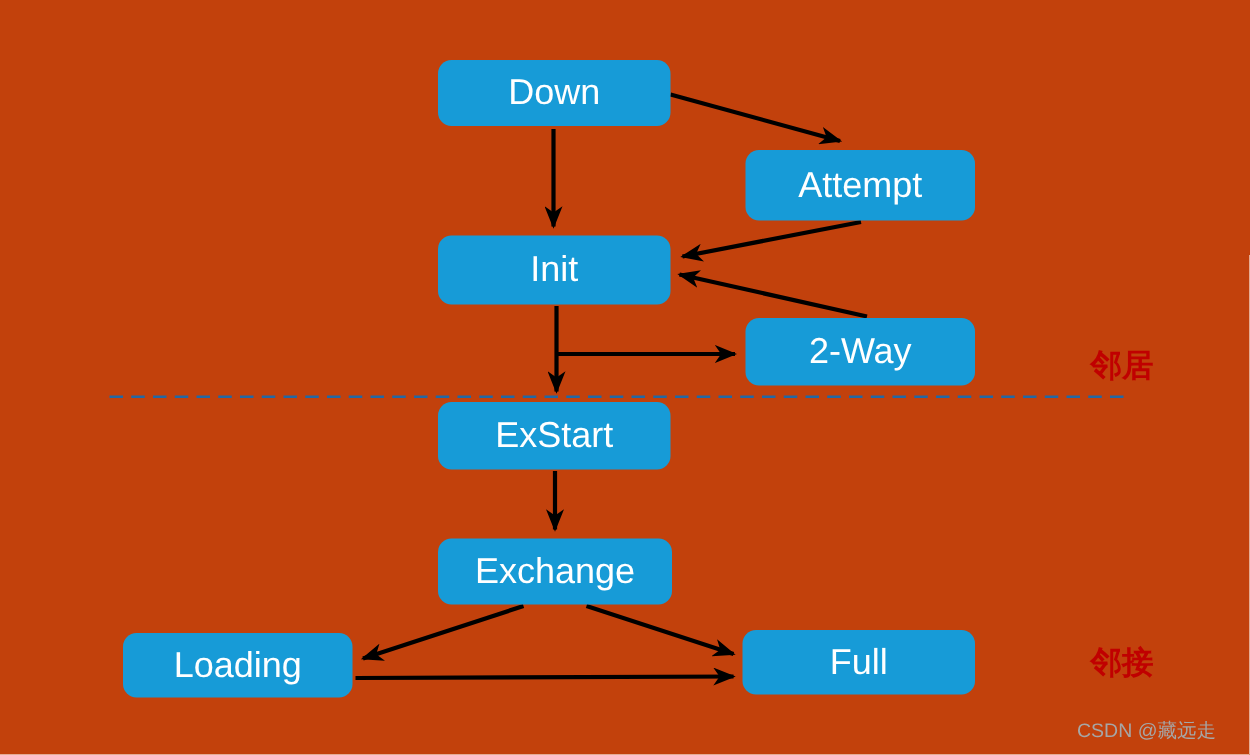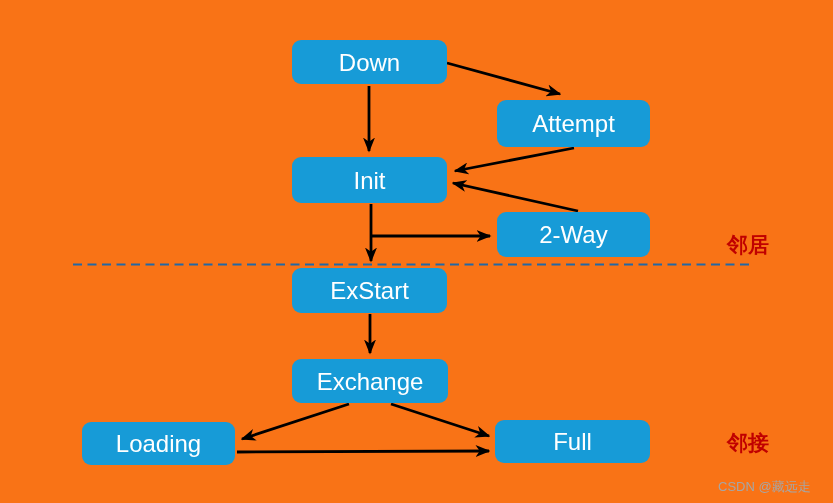--- a/index.html
+++ b/index.html
@@ -5,21 +5,21 @@
   html, body {
     margin: 0;
     padding: 0;
     background: #ffffff;
     font-family: "Liberation Sans", sans-serif;
   }
   .canvas {
     position: relative;
     width: 833px;
     height: 503px;
-    background: #f97316;
+    background: #c2410c;
     overflow: hidden;
   }
   svg { display: block; }
   .node-label {
     fill: #ffffff;
     font-size: 24px;
     font-family: "Liberation Sans", sans-serif;
   }
   .zone-label {
     fill: #C00000;

